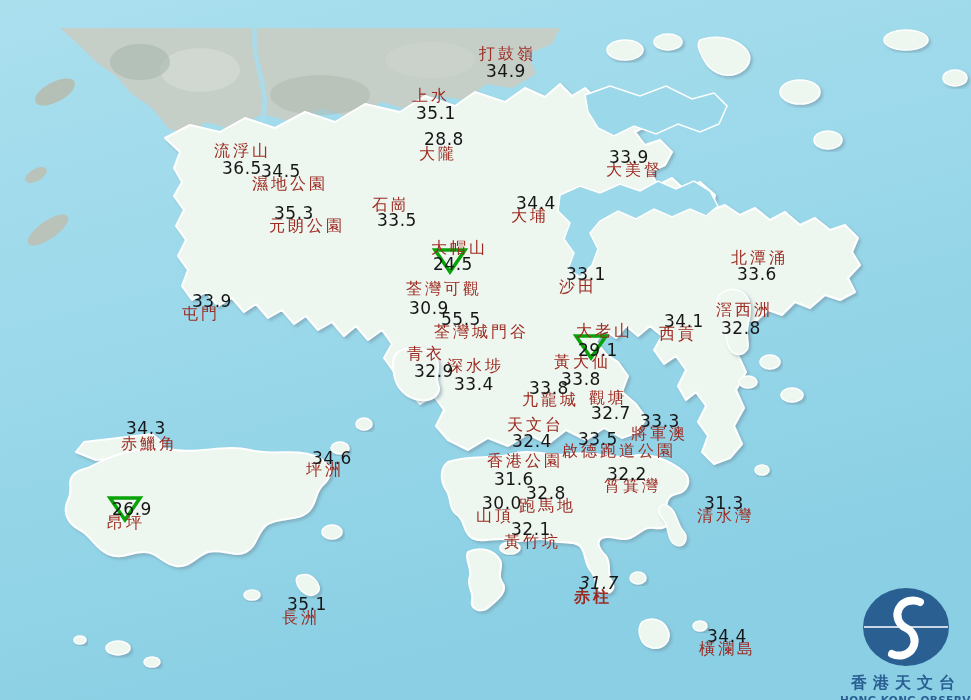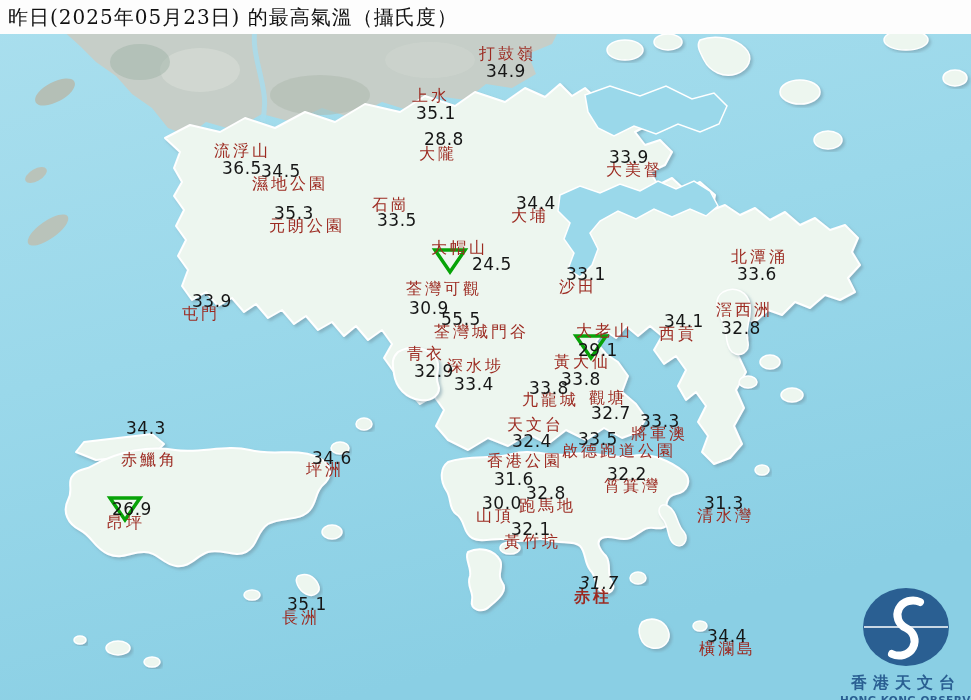--- a/index.html
+++ b/index.html
@@ -98,23 +98,20 @@
     <ellipse class="islet" cx="762" cy="470" rx="7" ry="5"></ellipse>
 
     <ellipse class="islet" cx="638" cy="578" rx="8" ry="6"></ellipse>
     <path class="islet" d="M642,622 C652,616 664,620 668,630 C672,640 664,650 652,648 C640,646 636,630 642,622 Z"></path>
     <ellipse class="islet" cx="700" cy="626" rx="7" ry="5"></ellipse>
     <ellipse class="islet" cx="118" cy="648" rx="12" ry="7"></ellipse>
     <ellipse class="islet" cx="152" cy="662" rx="8" ry="5"></ellipse>
     <ellipse class="islet" cx="80" cy="640" rx="6" ry="4"></ellipse>
   </svg>
 
-  <div id="titlebar">
-    <span class="t">昨日(2025年05月23日) 的最高氣溫（攝氏度）</span>
-  </div>
 
   <div id="stations">
       <div class="st-val" style="left: 486px; top: 63px;">34.9</div>
       <div class="st-name" style="left: 479px; top: 46px;">打鼓嶺</div>
       <div class="st-val" style="left: 416px; top: 105px;">35.1</div>
       <div class="st-name" style="left: 412px; top: 88px;">上水</div>
       <div class="st-val" style="left: 424px; top: 131px;">28.8</div>
       <div class="st-name" style="left: 419px; top: 146px;">大隴</div>
       <div class="st-val" style="left: 222px; top: 160px;">36.5</div>
       <div class="st-name" style="left: 214px; top: 143px;">流浮山</div>
@@ -124,32 +121,32 @@
       <div class="st-name" style="left: 269px; top: 218px;">元朗公園</div>
       <div class="st-val" style="left: 377px; top: 212px;">33.5</div>
       <div class="st-name" style="left: 372px; top: 197px;">石崗</div>
       <div class="st-val" style="left: 609px; top: 149px;">33.9</div>
       <div class="st-name" style="left: 606px; top: 162px;">大美督</div>
       <div class="st-val" style="left: 516px; top: 195px;">34.4</div>
       <div class="st-name" style="left: 511px; top: 208px;">大埔</div>
       <svg class="tri" width="36" height="28" style="left: 432px; top: 247px;">
         <polygon points="3,3 33,3 18,25"></polygon>
       </svg>
-      <div class="st-val" style="left: 433px; top: 256px; margin-left: 39px;">24.5</div>
+      <div class="st-val" style="left: 433px; top: 256px;">24.5</div>
       <div class="st-name" style="left: 431px; top: 240px;">大帽山</div>
       <div class="st-val" style="left: 409px; top: 300px;">30.9</div>
       <div class="st-name" style="left: 406px; top: 281px;">荃灣可觀</div>
       <div class="st-val" style="left: 441px; top: 311px;">55.5</div>
       <div class="st-name" style="left: 434px; top: 324px;">荃灣城門谷</div>
       <div class="st-val" style="left: 566px; top: 266px;">33.1</div>
       <div class="st-name" style="left: 559px; top: 279px;">沙田</div>
       <div class="st-val" style="left: 192px; top: 293px;">33.9</div>
       <div class="st-name" style="left: 182px; top: 306px;">屯門</div>
       <div class="st-val" style="left: 737px; top: 266px;">33.6</div>
-      <div class="st-name" style="left: 731px; top: 250px; font-family: Liberation Mono, monospace;">北潭涌</div>
+      <div class="st-name" style="left: 731px; top: 250px;">北潭涌</div>
       <div class="st-val" style="left: 721px; top: 320px;">32.8</div>
       <div class="st-name" style="left: 716px; top: 302px;">滘西洲</div>
       <div class="st-val" style="left: 664px; top: 313px;">34.1</div>
       <div class="st-name" style="left: 659px; top: 326px;">西貢</div>
       <svg class="tri" width="36" height="28" style="left: 573px; top: 333px;">
         <polygon points="3,3 33,3 18,25"></polygon>
       </svg>
       <div class="st-val" style="left: 578px; top: 342px;">29.1</div>
       <div class="st-name" style="left: 576px; top: 323px;">大老山</div>
       <div class="st-val" style="left: 414px; top: 363px;">32.9</div>
@@ -178,21 +175,21 @@
       <div class="st-name" style="left: 504px; top: 534px;">黃竹坑</div>
       <div class="st-val" style="left: 607px; top: 466px;">32.2</div>
       <div class="st-name" style="left: 604px; top: 478px;">筲箕灣</div>
       <div class="st-val" style="left: 704px; top: 495px;">31.3</div>
       <div class="st-name" style="left: 697px; top: 508px;">清水灣</div>
       <div class="st-val" style="left: 579px; top: 575px; font-style: italic;">31.7</div>
       <div class="st-name" style="left: 574px; top: 589px; font-weight: bold;">赤柱</div>
       <div class="st-val" style="left: 707px; top: 628px;">34.4</div>
       <div class="st-name" style="left: 699px; top: 641px;">橫瀾島</div>
       <div class="st-val" style="left: 126px; top: 420px;">34.3</div>
-      <div class="st-name" style="left: 121px; top: 452px;">赤鱲角</div>
+      <div class="st-name" style="left: 121px; top: 436px;">赤鱲角</div>
       <div class="st-val" style="left: 312px; top: 450px;">34.6</div>
       <div class="st-name" style="left: 306px; top: 462px;">坪洲</div>
       <svg class="tri" width="36" height="28" style="left: 107px; top: 495px;">
         <polygon points="3,3 33,3 18,25"></polygon>
       </svg>
       <div class="st-val" style="left: 112px; top: 501px;">26.9</div>
       <div class="st-name" style="left: 107px; top: 515px;">昂坪</div>
       <div class="st-val" style="left: 287px; top: 596px;">35.1</div>
       <div class="st-name" style="left: 282px; top: 610px;">長洲</div>
     </div>

